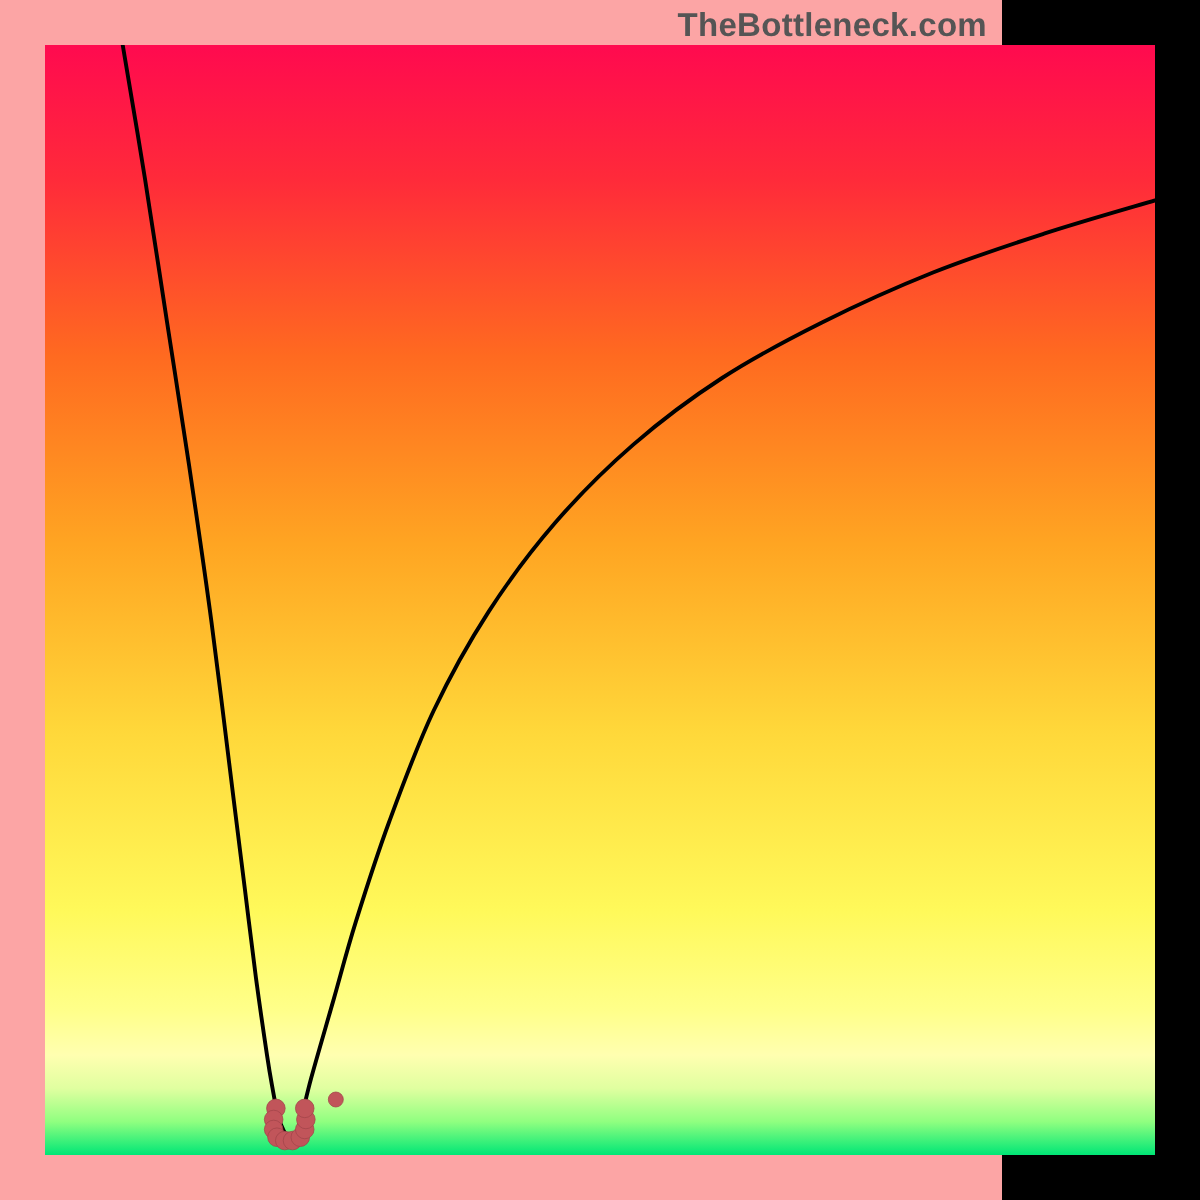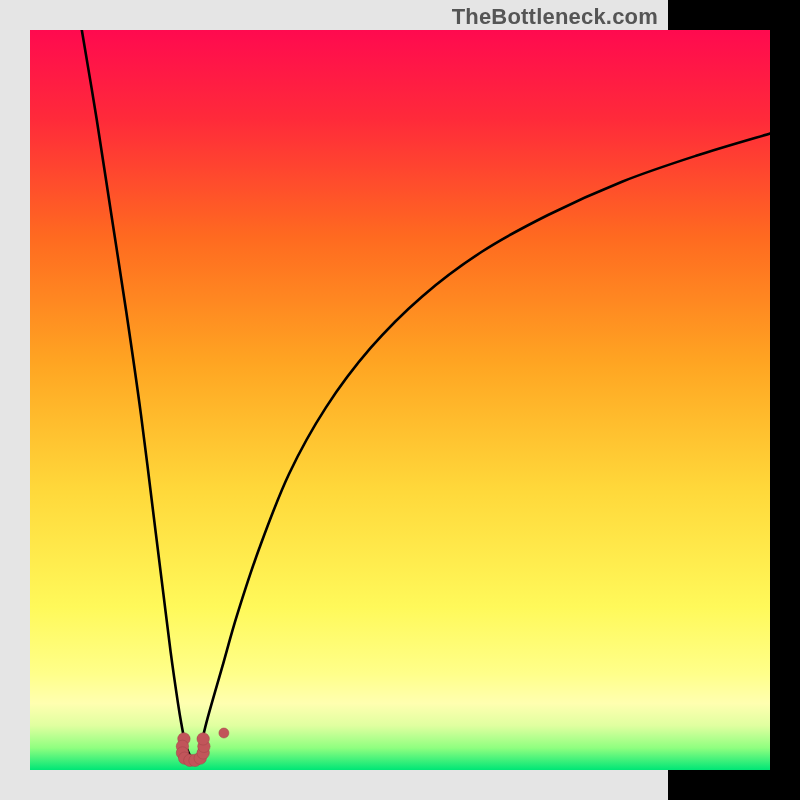--- a/index.html
+++ b/index.html
@@ -1,21 +1,21 @@
 <!DOCTYPE html>
 <html><head>
 <meta charset="utf-8">
 <style>
   * { margin: 0; padding: 0; box-sizing: border-box; }
   html, body { width: 800px; height: 800px; overflow: hidden; background: #000; }
   .frame {
     position: relative;
     width: 668px;
     height: 800px;
-    background: #e5e5e5;
+    background: #fca5a5;
     padding-left: 44px;
   }
   .plot-area {
     position: absolute;
     left: 30px;
     top: 30px;
     width: 740px;
     height: 740px;
     overflow: hidden;
   }

